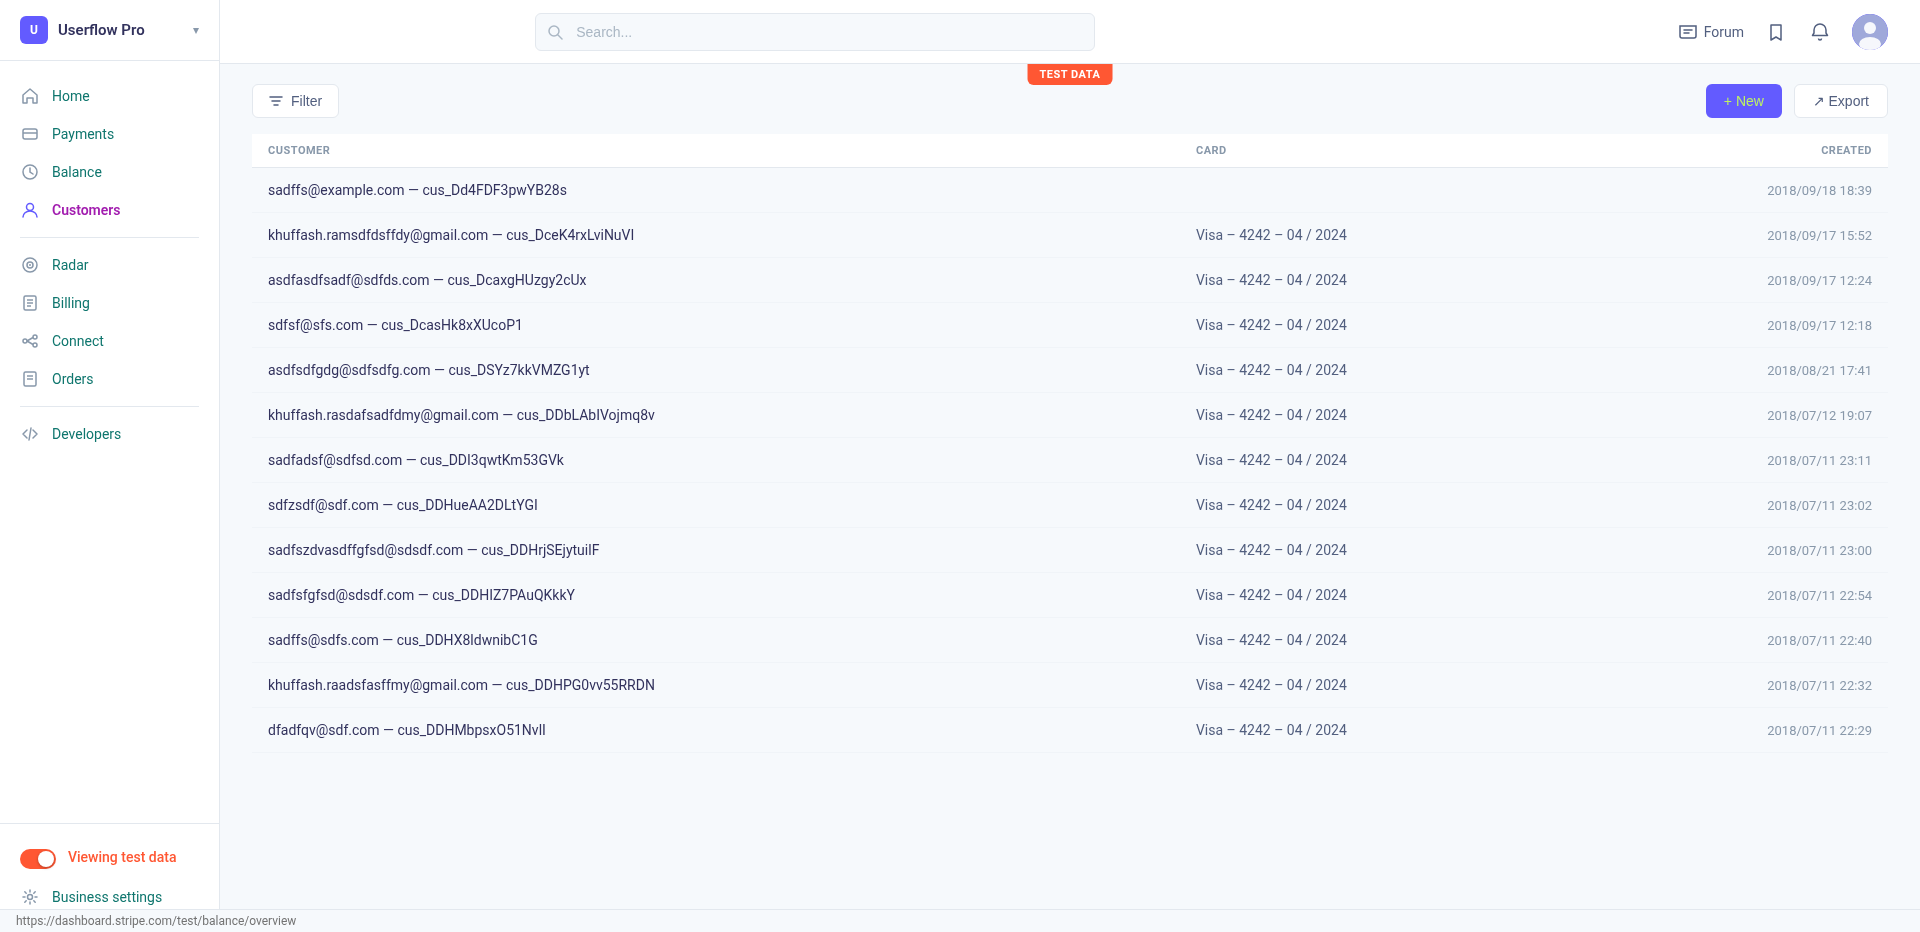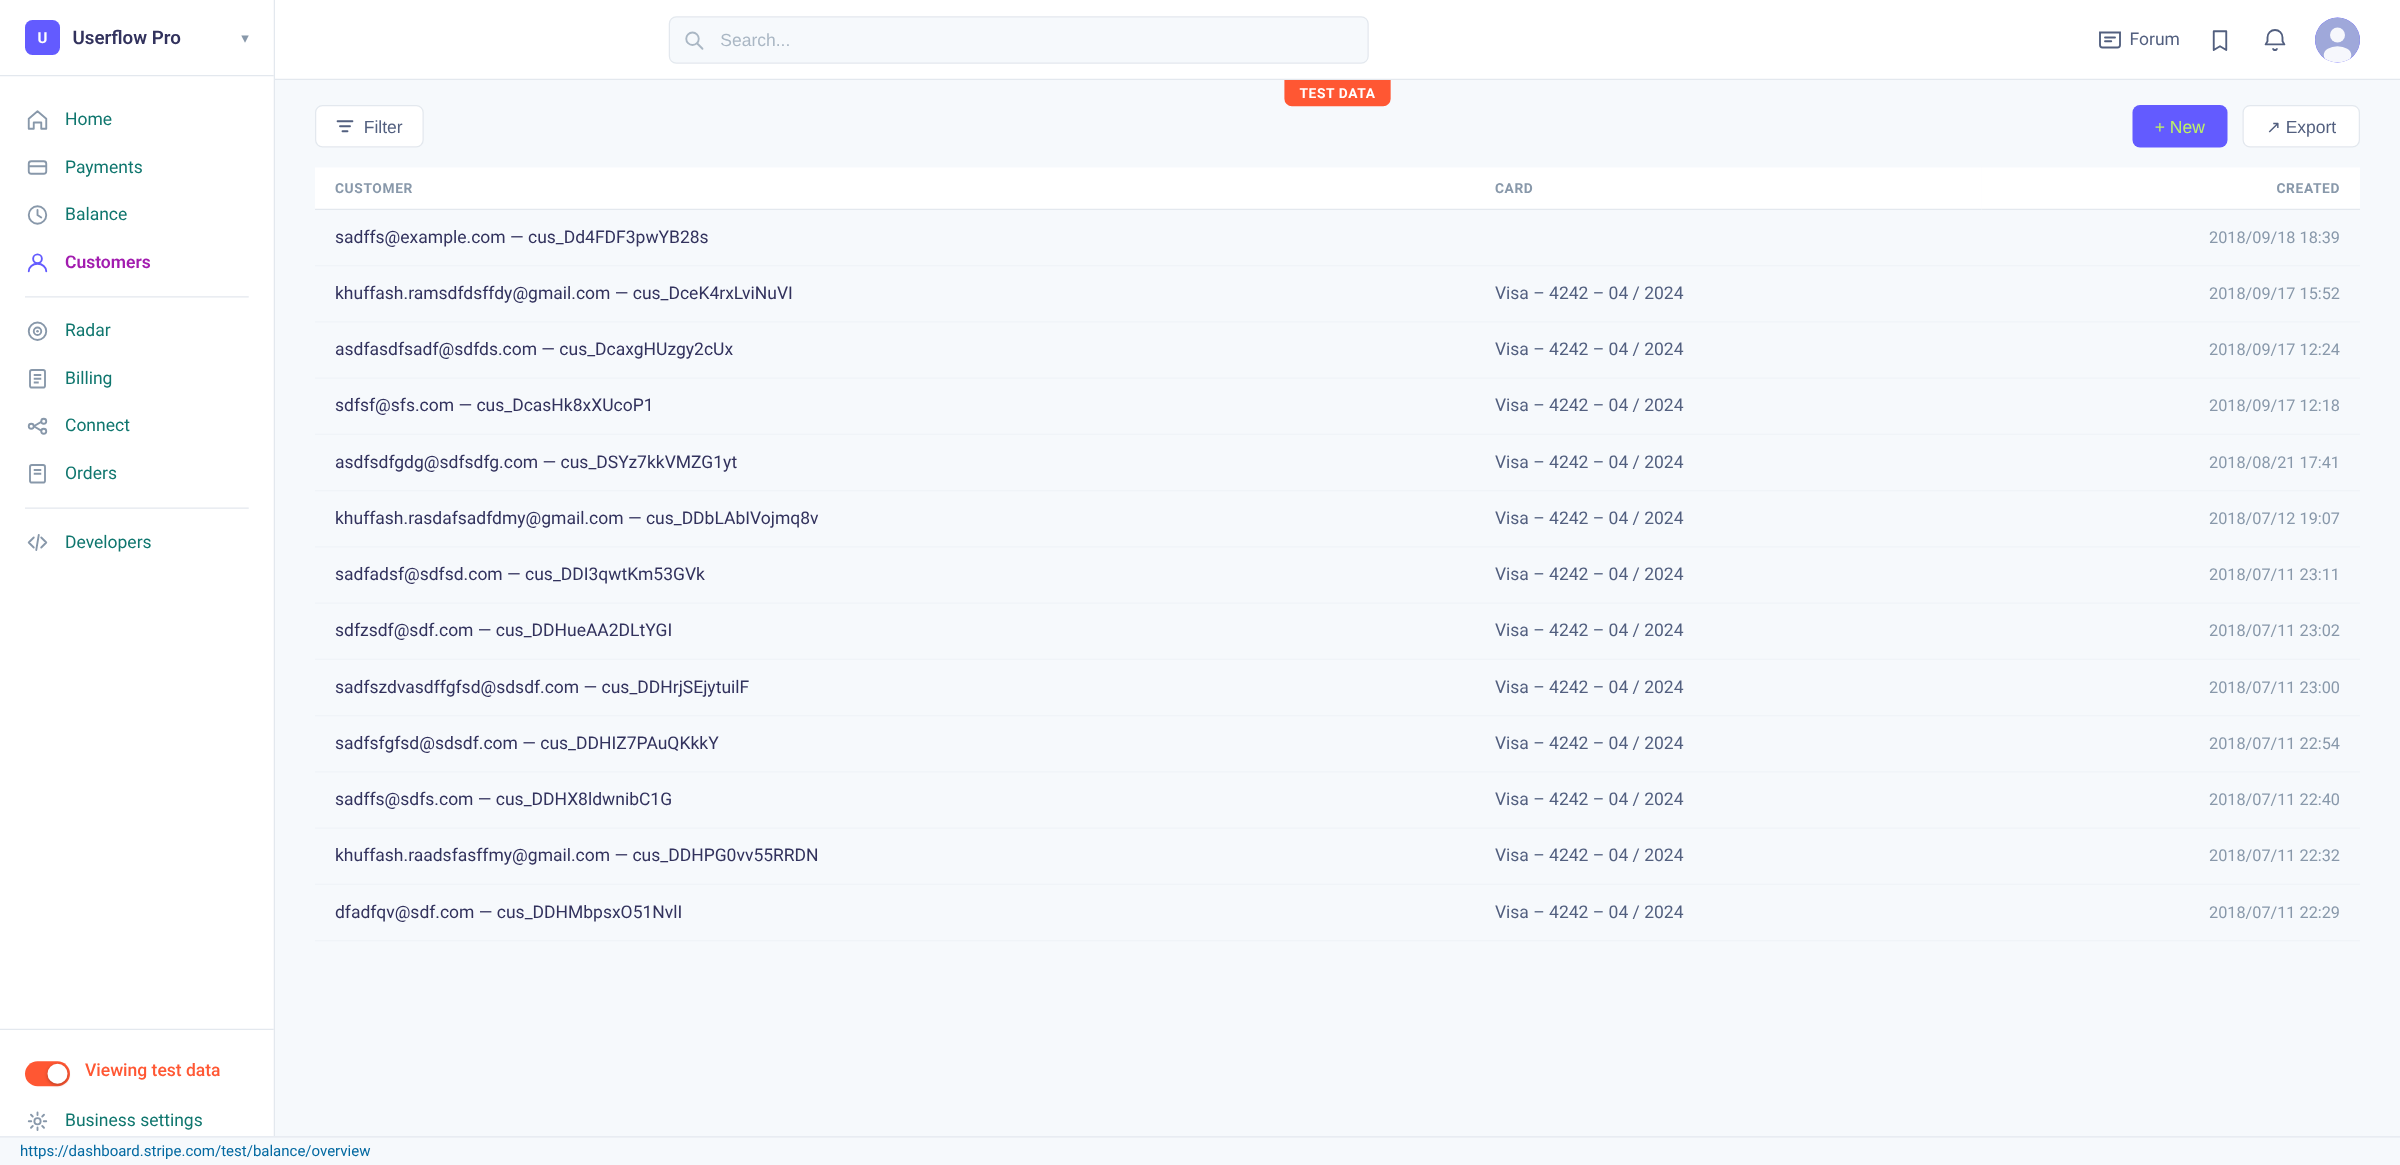--- a/index.html
+++ b/index.html
@@ -355,21 +355,21 @@
     
     .status-bar {
       position: fixed;
       bottom: 0;
       left: 0;
       right: 0;
       background: #f6f9fc;
       border-top: 1px solid #e3e8ee;
       padding: 4px 16px;
       font-size: 12px;
-      color: #0369a1;
+      color: #737373;
       margin-top: 23px;
     }
 
     
     svg {
       display: block;
     }
   </style>
 </head>
 <body>

